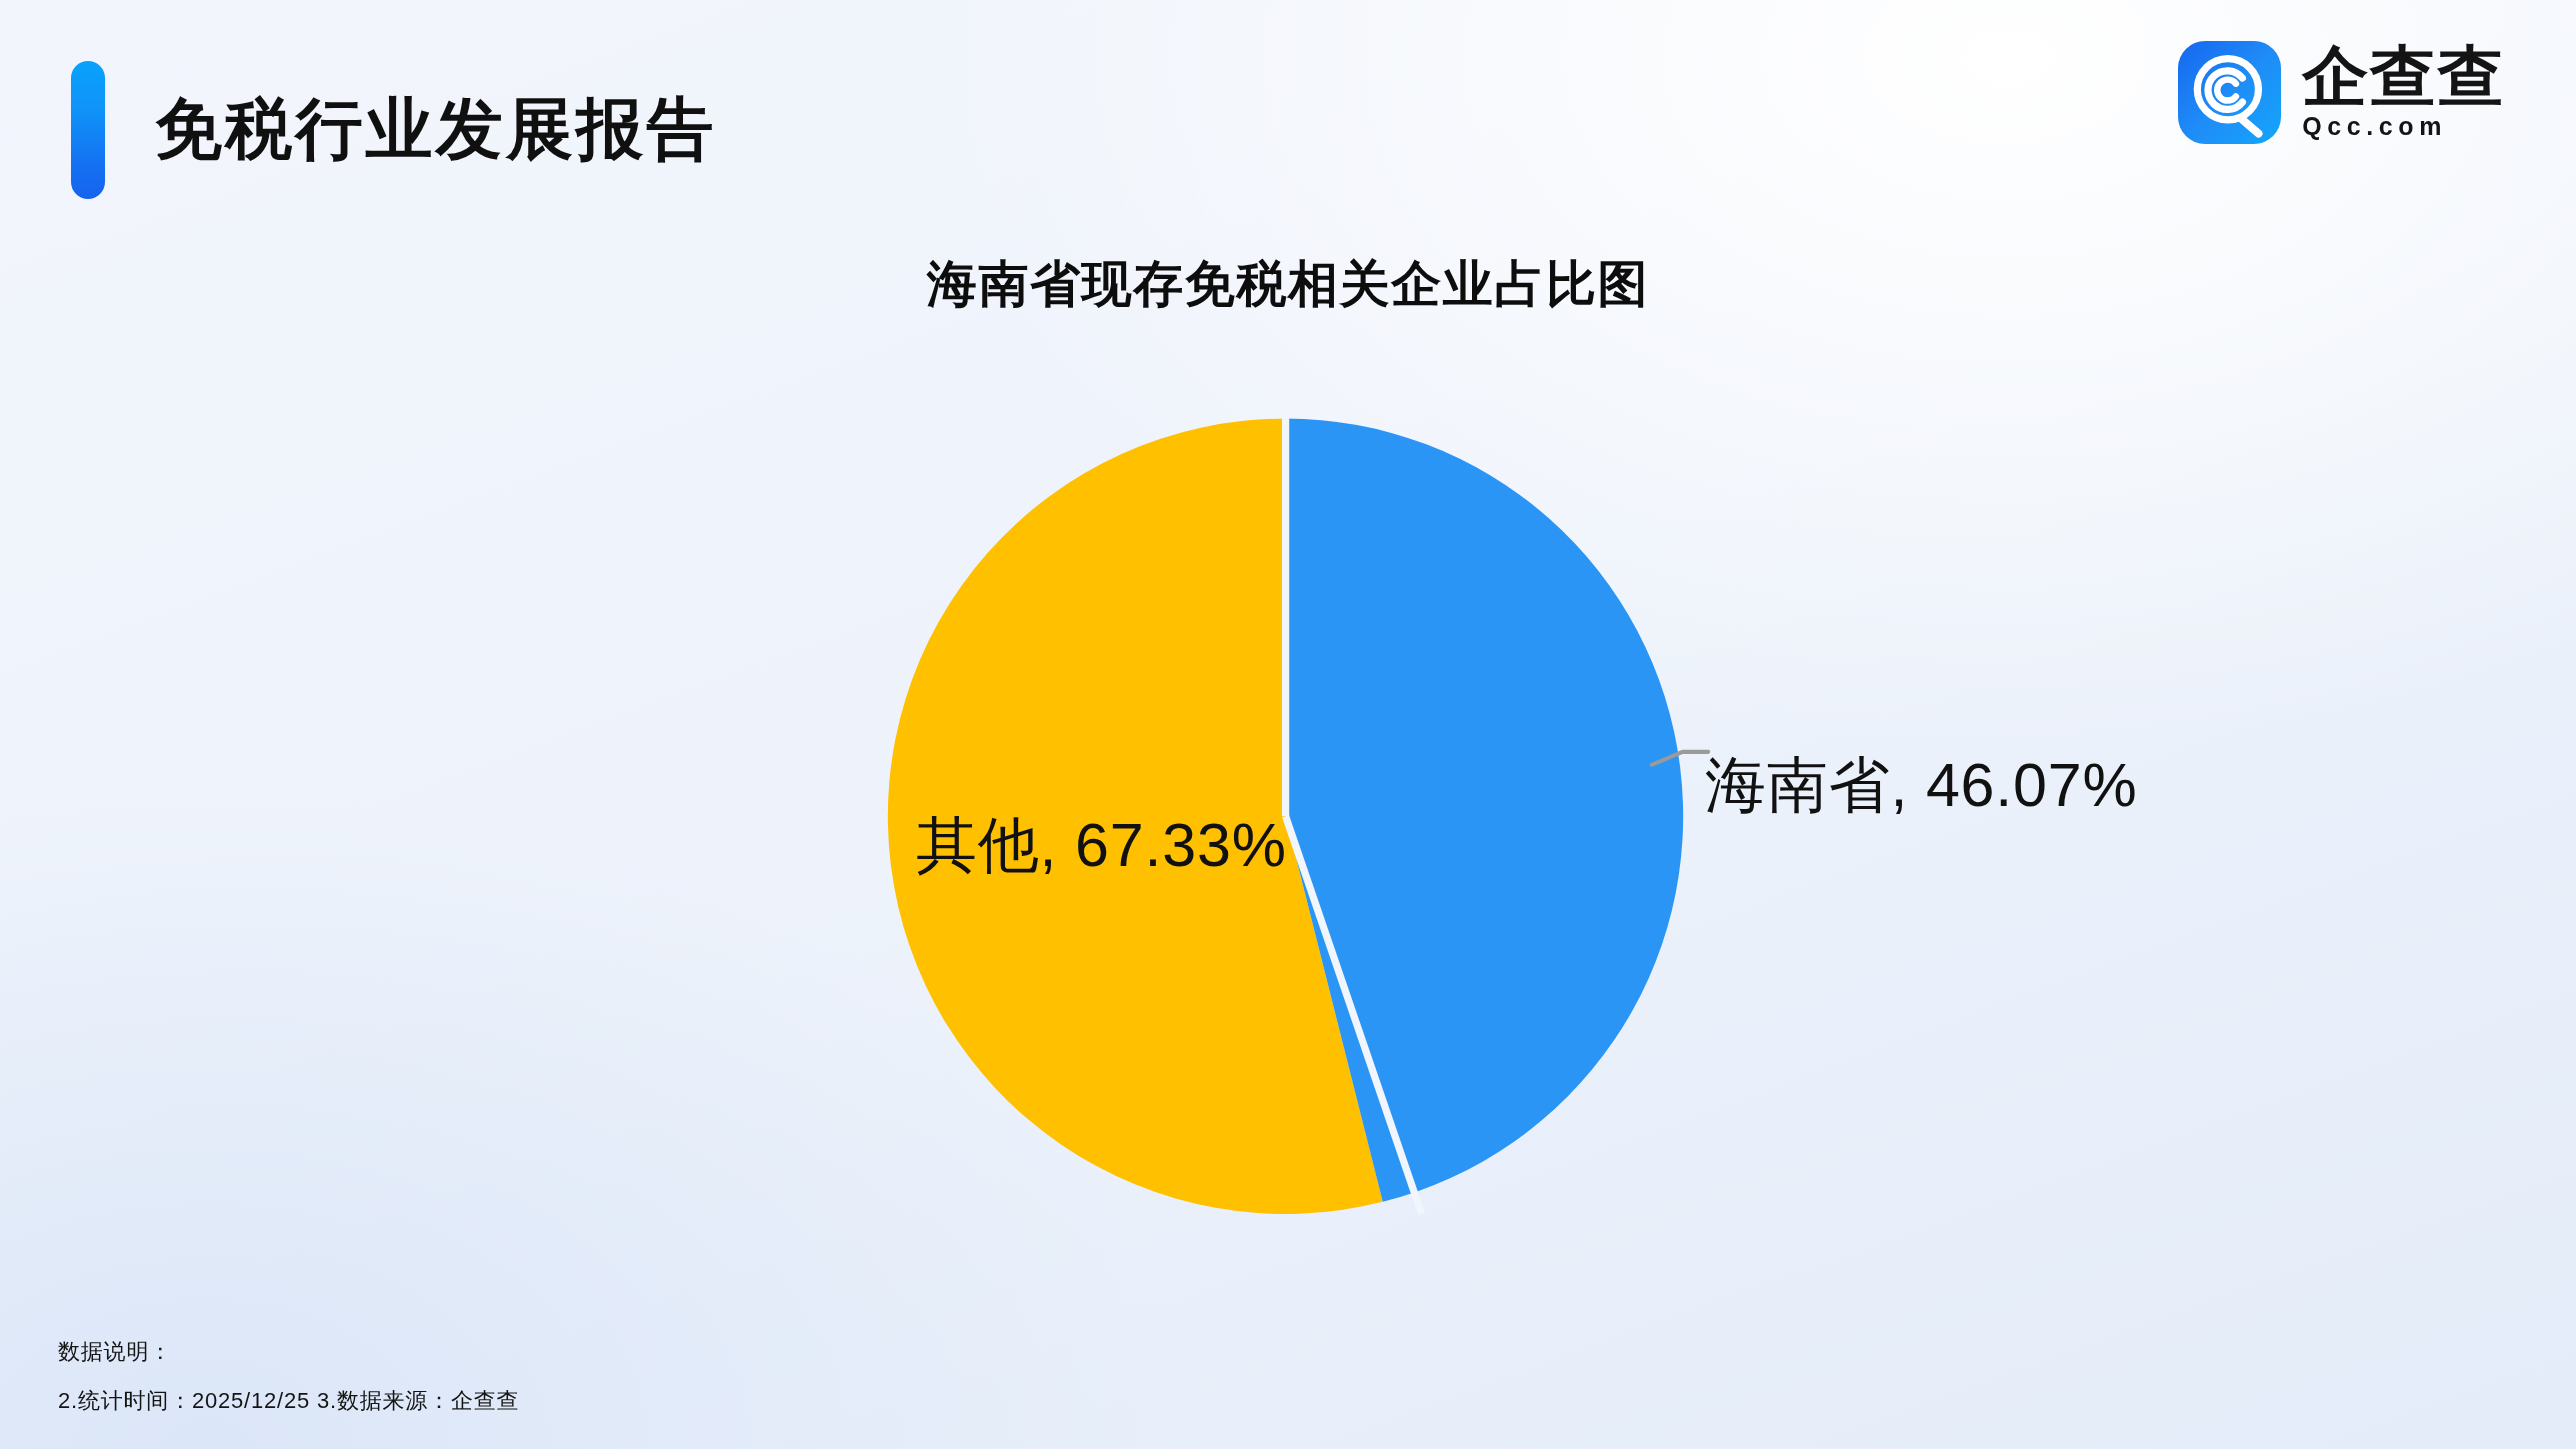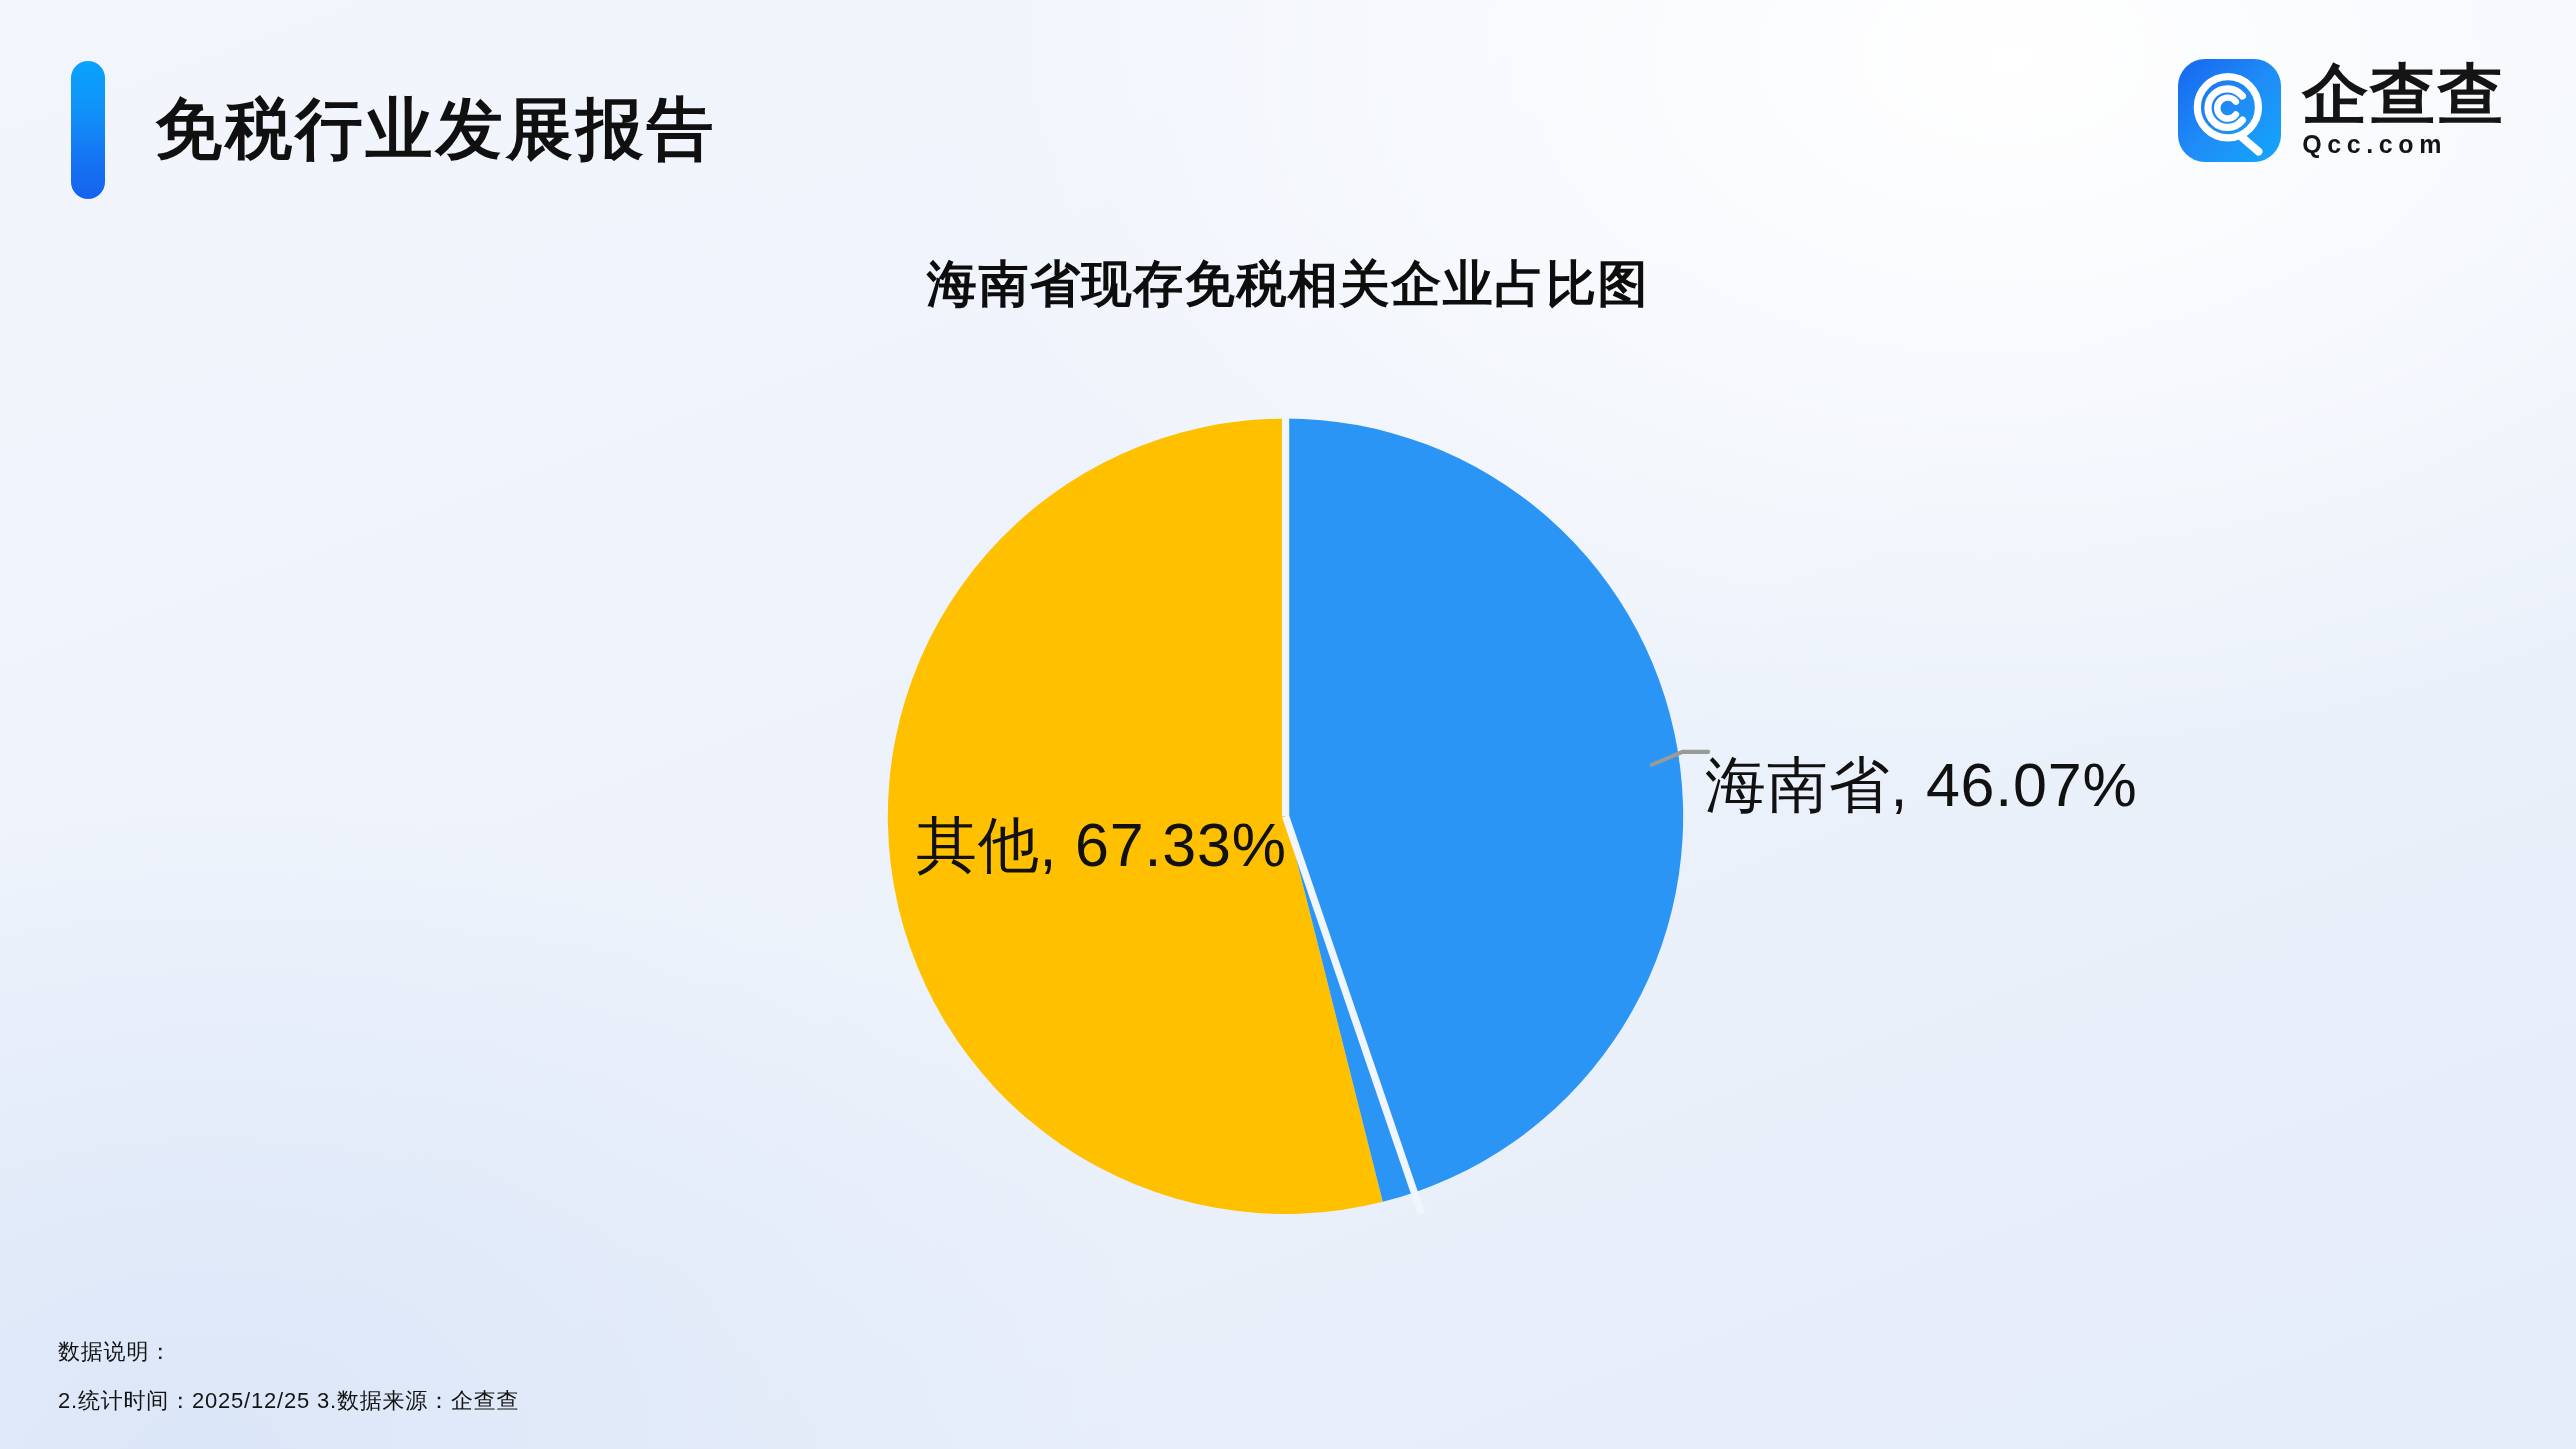--- a/index.html
+++ b/index.html
@@ -22,21 +22,21 @@
     background:linear-gradient(180deg,#09a2fb 0%,#1093f9 35%,#1571f2 75%,#1663ef 100%);
   }
   .page-title{
     position:absolute; left:155px; top:56px;
     font-size:67px; font-weight:bold; color:#101010;
     letter-spacing:3.2px; line-height:145px; height:145px;
     white-space:nowrap;
   }
 
   
-  .logo{ position:absolute; right:71px; top:59px; display:flex; align-items:center; gap:21px; }
+  .logo{ position:absolute; right:71px; top:41px; display:flex; align-items:center; gap:21px; }
   .logo-mark{
     width:103px; height:103px; border-radius:27px;
     background:linear-gradient(135deg,#1667ef 0%,#1f8df7 52%,#13a6fb 100%);
     display:flex; align-items:center; justify-content:center; flex:0 0 auto;
   }
   .logo-mark svg{ display:block; }
   .logo-text{ display:flex; flex-direction:column; justify-content:center; }
   .logo-cn{ font-size:66px; font-weight:bold; color:#141414; letter-spacing:1.6px; line-height:0.98; white-space:nowrap; }
   .logo-en{ font-size:25px; font-weight:bold; color:#141414; letter-spacing:5.6px; line-height:1.18; margin-top:3.2px; white-space:nowrap; }
 

